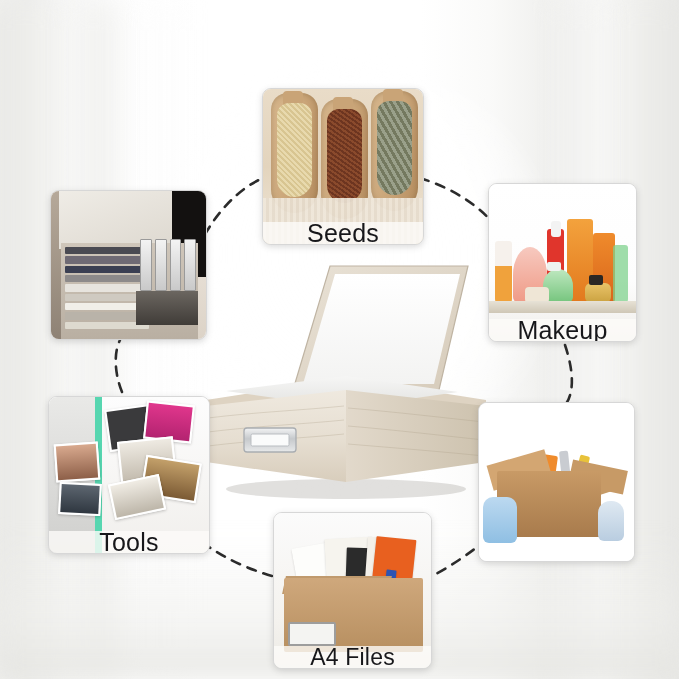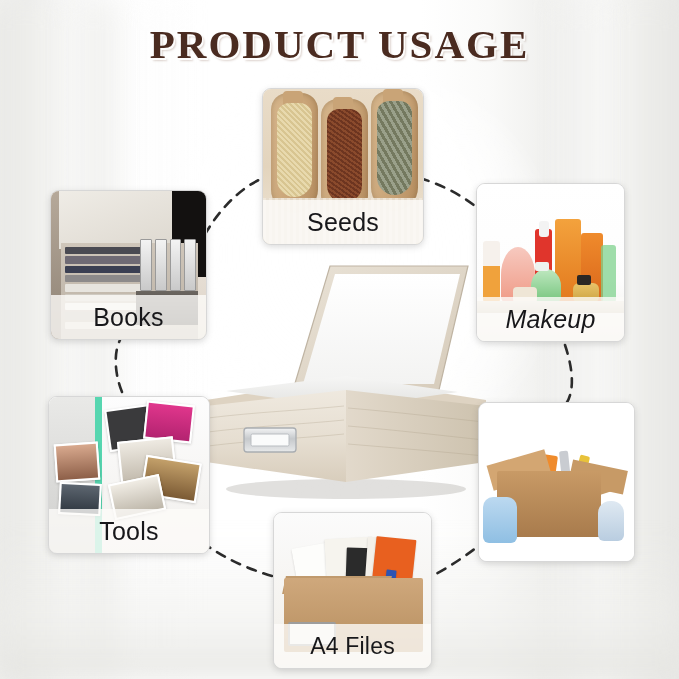--- a/index.html
+++ b/index.html
@@ -36,30 +36,30 @@
   
   .ring{position:absolute;left:0;top:0;width:679px;height:679px;}
 
   
   .product{position:absolute;left:196px;top:250px;width:300px;height:250px;}
 
   
   .tile{position:absolute;border:1px solid #d7d7d7;border-radius:9px;background:#fff;
      box-shadow:0 2px 6px rgba(90,90,90,.22);overflow:hidden;}
   .tile .photo{position:absolute;inset:0;overflow:hidden;}
-  .tile .cap{position:absolute;left:0;right:0;bottom:0;height:44px;
+  .tile .cap{position:absolute;left:0;right:0;bottom:0;height:22px;
      background:rgba(252,251,249,.80);
      display:flex;align-items:center;justify-content:center;
      font-size:25px;color:#17171a;letter-spacing:.2px;line-height:1;}
   .tile .cap.small{font-size:23px;}
 
   
   #tile-books  {left:50px; top:190px; width:155px;height:148px;}
   #tile-seeds  {left:262px;top:88px;  width:160px;height:155px;}
-  #tile-makeup {left:476px;top:183px; width:147px;height:157px;font-style:italic;}
+  #tile-makeup {left:488px;top:183px; width:147px;height:157px;}
   #tile-tools  {left:478px;top:402px; width:155px;height:158px;}
   #tile-a4     {left:273px;top:512px; width:157px;height:155px;}
   #tile-photos {left:48px; top:396px; width:160px;height:156px;}
 
   
   
   .sc-books{position:absolute;inset:0;background:linear-gradient(180deg,#efe9e1 0%,#e6ded4 55%,#dcd3c7 100%);}
   .bk-wallL{position:absolute;left:0;top:0;width:18px;height:100%;background:linear-gradient(180deg,#b6a99a,#8e8275);}
   .bk-lid{position:absolute;left:8px;top:0;width:120px;height:58px;background:linear-gradient(160deg,#efece6,#ddd8cf);border-right:3px solid #b9b1a4;}
   .bk-dark{position:absolute;right:0;top:0;width:34px;height:86px;background:#131110;}
@@ -118,21 +118,20 @@
 
   <div class="bg"></div>
   <div class="bg-band b1"></div>
   <div class="bg-band b2"></div>
   <div class="bg-band b3"></div>
   <div class="bg-band b4"></div>
   <div class="bg-band b5"></div>
   <div class="bg-floor"></div>
   <div class="bg-glow"></div>
 
-  <div class="title">PRODUCT USAGE</div>
 
   <svg class="ring" viewBox="0 0 679 679">
     <g fill="none" stroke="#2b2b2b" stroke-width="2.6" stroke-dasharray="9 8" stroke-linecap="round">
       <path d="M190,265 C210,215 240,186 268,176"></path>
       <path d="M420,178 C452,188 482,206 500,232"></path>
       <path d="M565,345 C574,372 574,392 566,404"></path>
       <path d="M500,528 C478,548 452,566 430,577"></path>
       <path d="M272,576 C238,566 208,550 186,528"></path>
       <path d="M122,392 C114,372 114,352 120,340"></path>
     </g>
@@ -218,21 +217,20 @@
         </div>
         <div class="bk-cds">
             <i></i>
             <i></i>
             <i></i>
             <i></i>
           </div>
         <div class="bk-low"></div>
       </div>
     </div>
-    <div class="cap">Books</div>
   </div>
 
   <div class="tile" id="tile-seeds">
     <div class="photo">
       <div class="sc-seeds">
         <div class="scoop" id="scoop1">
             <span class="hand"></span>
             <span class="fill f-sesame"></span>
           </div>
         <div class="scoop" id="scoop2">

